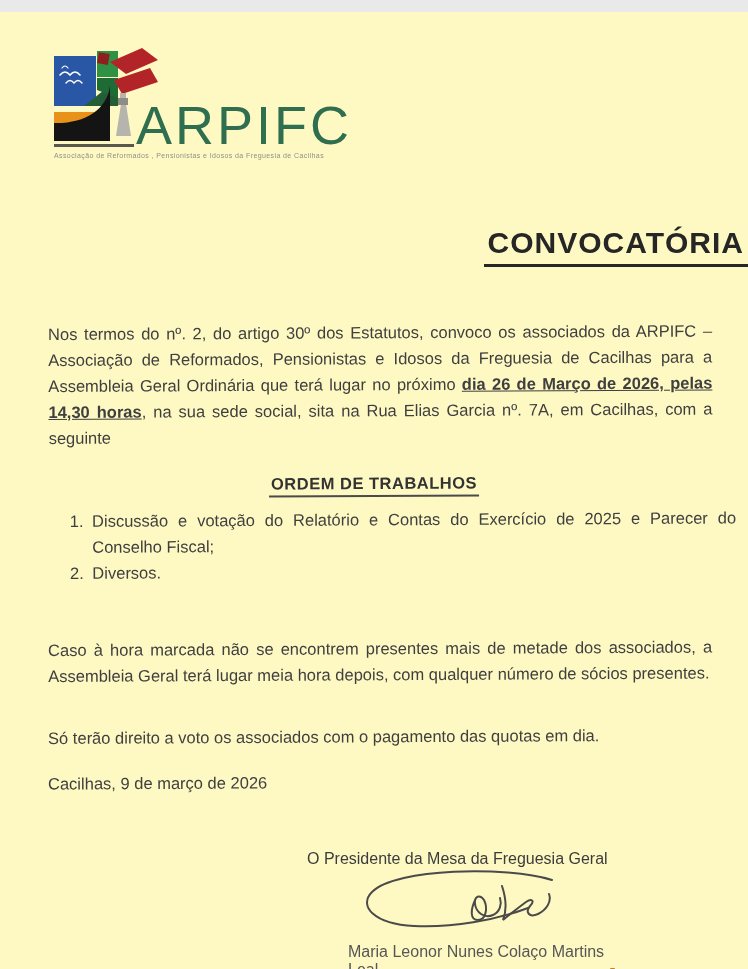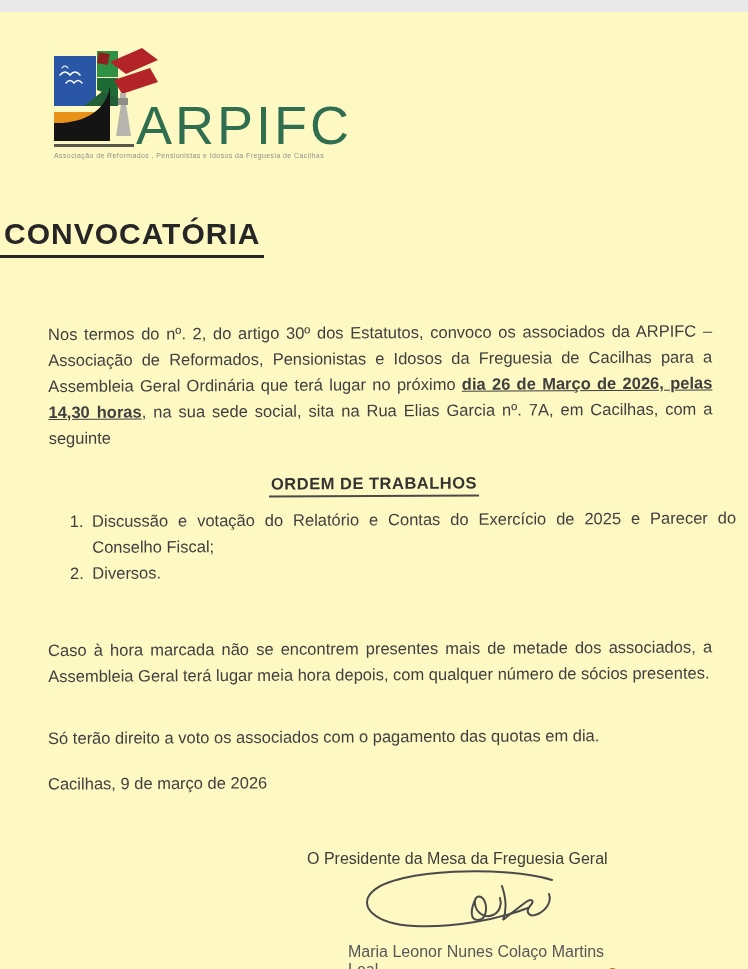--- a/index.html
+++ b/index.html
@@ -16,21 +16,21 @@
     font-size:54px; line-height:1; font-weight:400;
     letter-spacing:3px; color:#2f6e4e;
     font-family:"Liberation Sans", sans-serif;
   }
   .logo-subtitle {
     position:absolute; left:2px; top:104px; width:300px;
     font-size:7px; letter-spacing:0.4px; color:#8f8f86; white-space:nowrap;
   }
   
   .doc-title {
-    position:absolute; left:0; right:0; top:205px; text-align:left;
+    position:absolute; left:0; right:0; top:214px; text-align:right;
   }
   .doc-title span {
     display:inline-block; font-size:30px; font-weight:bold; letter-spacing:1px;
     color:#262626; border-bottom:3px solid #262626; padding:0 4px 4px 4px;
   }
   
   .body-text {
     position:absolute; left:48px; width:664px;
     font-size:16.5px; line-height:26px; text-align:justify;
     transform:rotate(-0.3deg); transform-origin:left top;

